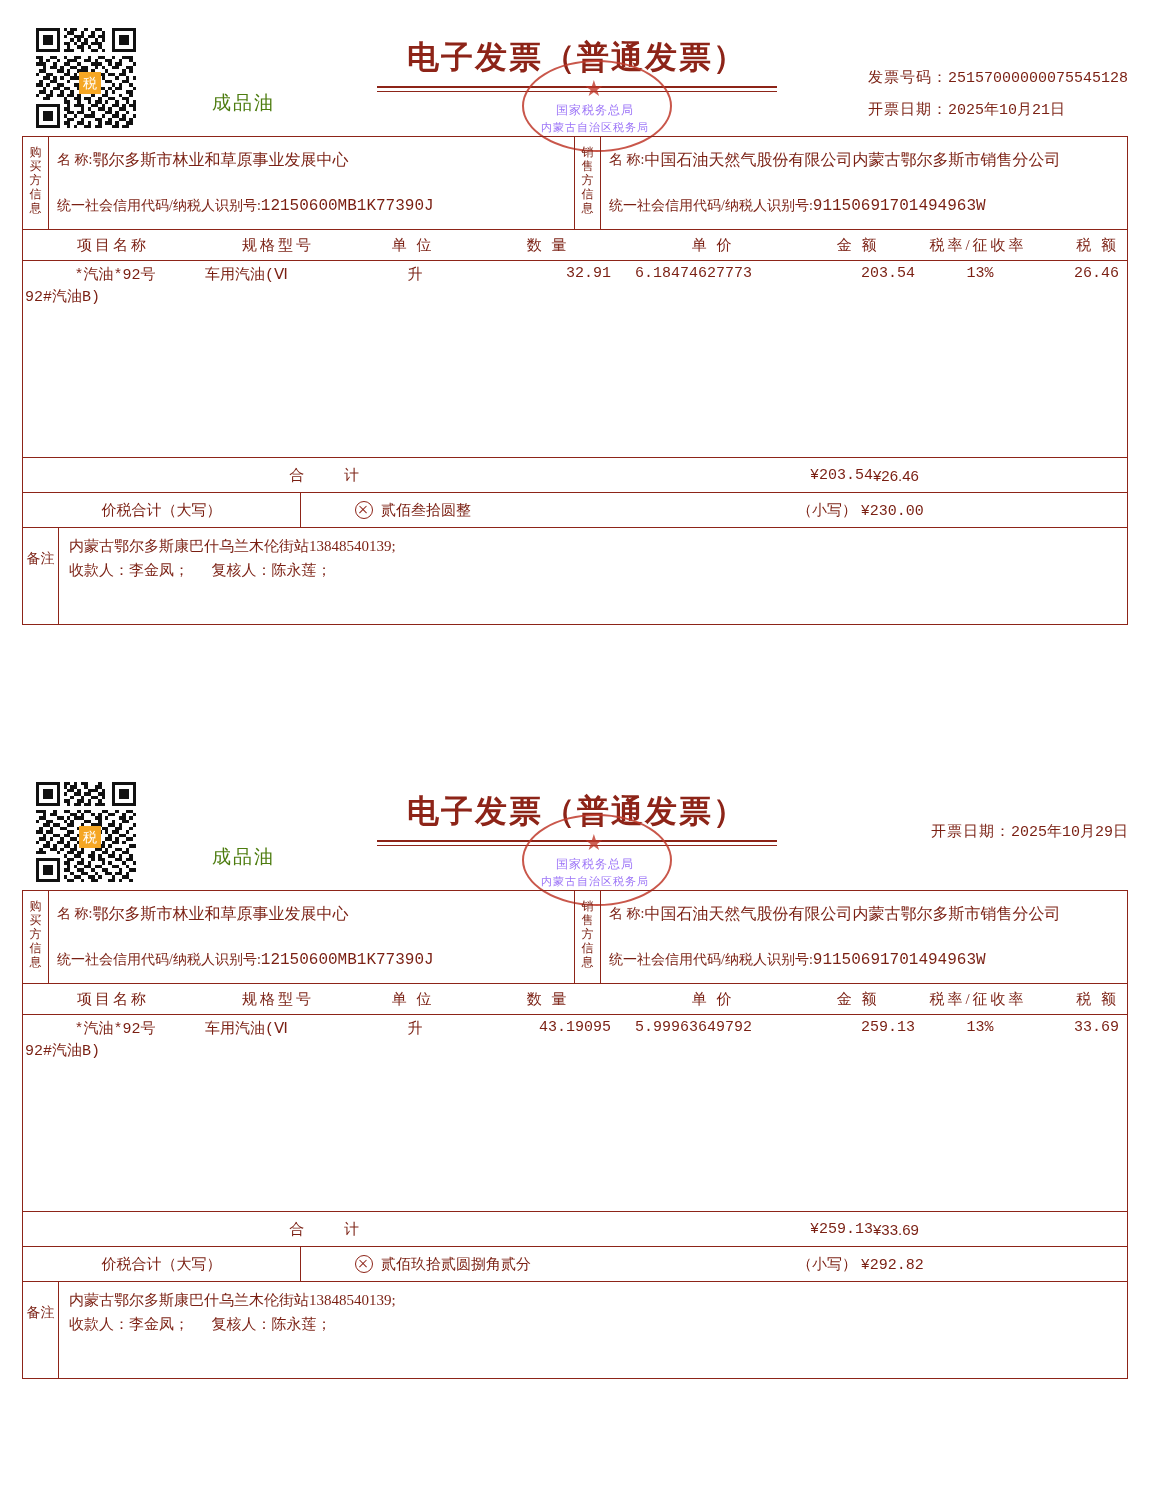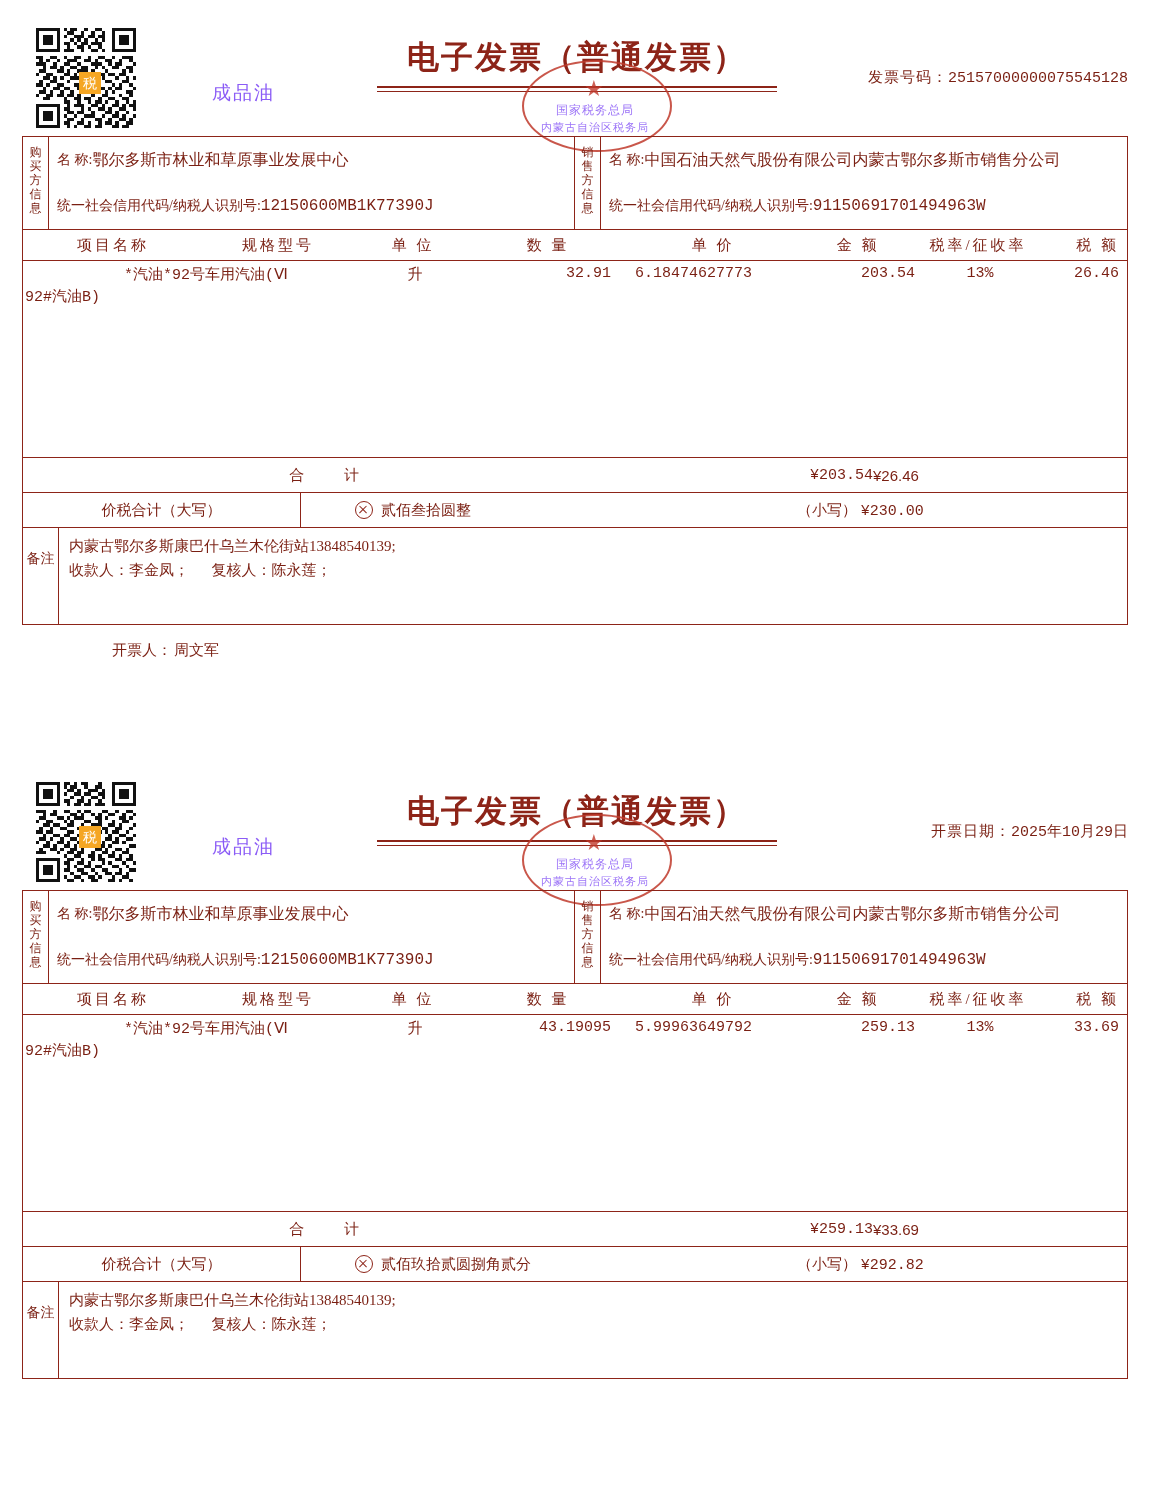--- a/index.html
+++ b/index.html
@@ -50,24 +50,24 @@
     background: #f5a623;
     color: #ffffff;
     font-size: 14px;
     line-height: 22px;
     text-align: center;
     font-family: "Liberation Sans", sans-serif;
   }
   .category {
     position: absolute;
     left: 190px;
-    top: 62px;
+    top: 72px;
     font-size: 19px;
     letter-spacing: 2px;
-    color: #8b5cf6;
+    color: #4d7c0f;
   }
   .title-wrap {
     position: absolute;
     left: 355px;
     top: 18px;
     width: 400px;
     text-align: center;
   }
   .title {
     font-size: 32px;
@@ -206,21 +206,21 @@
     border-bottom: 1.4px solid #8d2418;
   }
   .item-line {
     position: absolute;
     left: 0; top: 4px;
     width: 100%;
     display: flex;
     font-size: 15px;
     font-family: "Liberation Mono", monospace;
   }
-  .item-line .c-name { text-align: right; padding-left: 2px; width: 180px; }
+  .item-line .c-name { text-align: center; padding-left: 2px; width: 180px; }
   .item-line .c-spec { text-align: left; width: 150px; }
   .item-line .c-unit { text-align: center; width: 120px; }
   .item-line .c-qty  { text-align: right; width: 150px; padding-right: 14px; box-sizing: border-box; }
   .item-line .c-price{ text-align: left; width: 180px; padding-left: 10px; box-sizing: border-box; }
   .item-line .c-amt  { text-align: right; width: 110px; }
   .item-line .c-rate { text-align: center; width: 130px; }
   .item-line .c-tax  { text-align: right; padding-right: 8px; }
   .item-wrap2 {
     position: absolute;
     left: 2px;
@@ -567,20 +567,23 @@
         <div class="ellipse"></div>
         <div class="star">★</div>
         <div class="t1">国家税务总局</div>
         <div class="t2">内蒙古自治区税务局</div>
       </div>
 
       <div class="meta">
         <div class="row">
           <span class="lbl">发票号码：</span><span class="val">25157000000075545128</span>
         </div>
+        <div class="row">
+          <span class="lbl">开票日期：</span><span class="val">2025年10月21日</span>
+        </div>
       </div>
     </div>
 
     <div class="frame">
       <div class="party-row">
         <div class="party left">
           <div class="party-tab">购买方信息</div>
           <div class="party-fields">
             <div class="pf">
               <span class="k">名 称:</span>
@@ -652,23 +655,20 @@
 
       <div class="remark-row">
         <div class="remark-tab">备注</div>
         <div class="remark-body">
           <div>内蒙古鄂尔多斯康巴什乌兰木伦街站13848540139;</div>
           <div class="l2">收款人：李金凤；      复核人：陈永莲；</div>
         </div>
       </div>
     </div>
 
-    <div class="drawer">
-      <span>开票人：</span><span class="v">周文军</span>
-    </div>
 
   </div>
 </div>
 
 <div class="invoice">
   <div class="inv-inner">
 
     <div class="head">
       <div class="qr">
         <svg width="100" height="100" viewBox="0 0 29 29" shape-rendering="crispEdges">

